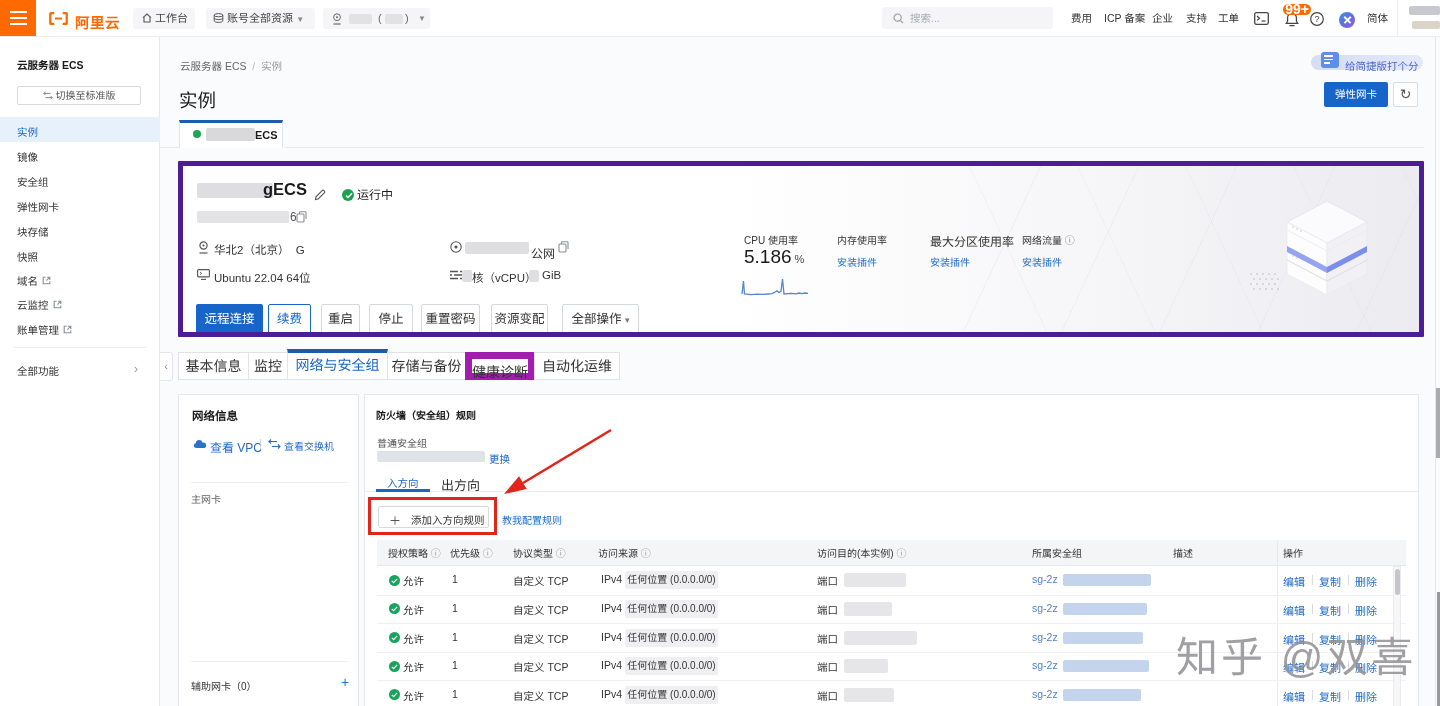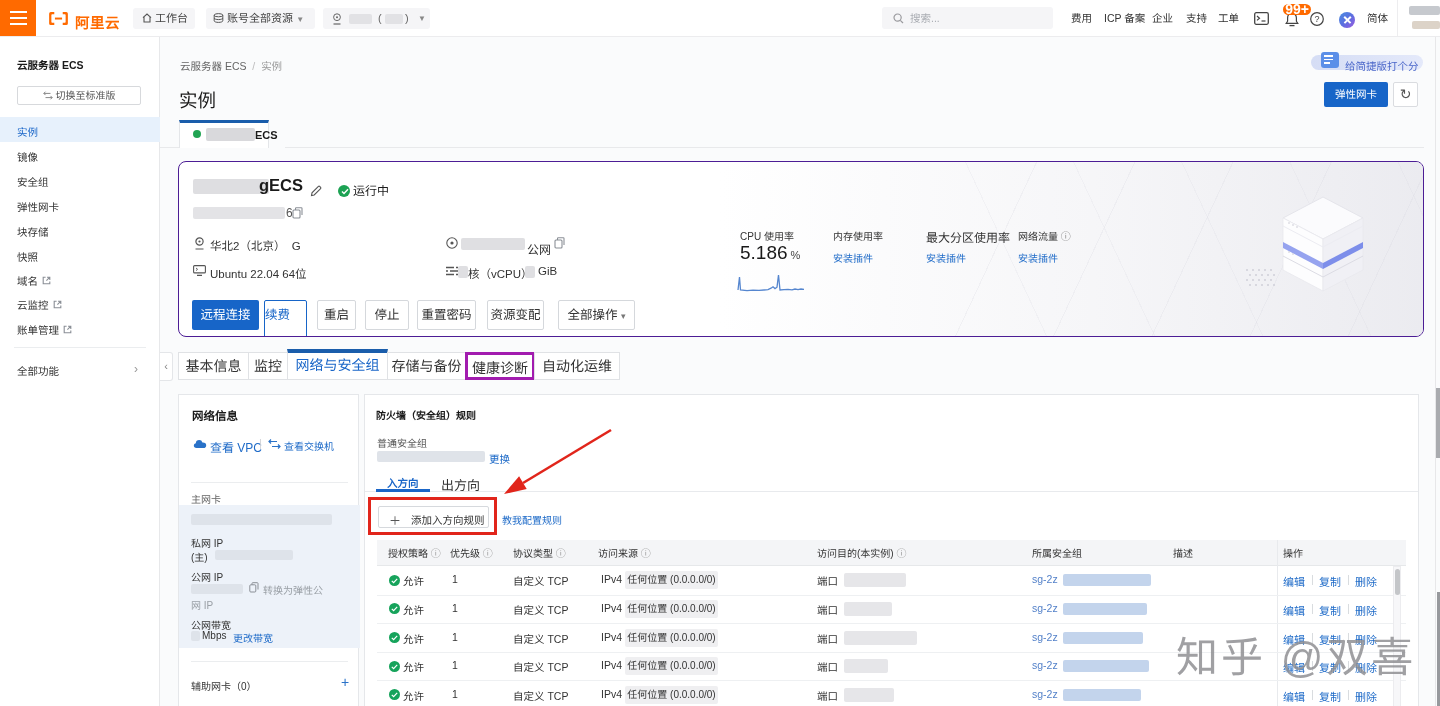--- a/index.html
+++ b/index.html
@@ -126,29 +126,29 @@
   <div class="abs" style="left:10px;top:-3px;width:18px;height:16px;background:#5b8fe8;border-radius:3px">
     <div class="abs" style="left:3px;top:3px;width:9px;height:1.5px;background:#fff"></div>
     <div class="abs" style="left:3px;top:6.5px;width:9px;height:1.5px;background:#fff"></div>
     <div class="abs" style="left:3px;top:10px;width:6px;height:1.5px;background:#fff"></div>
   </div>
   <div class="abs" style="left:34px;top:2.5px;font-size:10.5px;color:#4a66c9;white-space:nowrap">给简捷版打个分</div>
 </div>
 <div class="abs" style="left:1324px;top:82px;width:64px;height:25px;background:#1765c8;border-radius:2px;color:#fff;font-size:10.5px;text-align:center;line-height:25px">弹性网卡</div>
 <div class="abs" style="left:1393px;top:82px;width:25px;height:25px;background:#fff;border:1px solid #dadce0;border-radius:2px;color:#555;font-size:14px;text-align:center;line-height:23px">↻</div>
 
-<div class="abs" style="left:179px;top:120px;width:90px;height:28px;background:#fff;border:1px solid #e4e6e9;border-bottom:none;border-top:3px solid #1a5dab">
+<div class="abs" style="left:179px;top:120px;width:104px;height:28px;background:#fff;border:1px solid #e4e6e9;border-bottom:none;border-top:3px solid #1a5dab">
   <div class="abs" style="left:13px;top:7px;width:8px;height:8px;border-radius:50%;background:#21a453"></div>
   <div class="blur" style="left:26px;top:5px;width:49px;height:13px;background:#d9d9dc"></div>
   <div class="abs" style="left:75px;top:6px;font-size:11px;font-weight:bold;color:#1a1a1a">ECS</div>
 </div>
 <div class="abs" style="left:160px;top:147px;width:19px;height:1px;background:#e8e9eb"></div>
 <div class="abs" style="left:285px;top:147px;width:1139px;height:1px;background:#e8e9eb"></div>
 
-<div class="abs" id="card1" style="left:178px;top:161px;width:1246px;height:176px;background:#fff;border:1px solid #4c1d95;border-radius:8px;overflow:hidden">
+<div class="abs" id="card1" style="left:178px;top:161px;width:1246px;height:176px;background:#fff;border:5px solid #4c1d95;border-radius:1px;overflow:hidden">
   <div class="abs" style="left:540px;top:0;width:704px;height:174px;background:linear-gradient(90deg,rgba(242,242,245,0) 0%,rgba(238,238,242,0.55) 55%,rgba(234,234,239,0.95) 100%)"></div>
   <div class="abs" style="left:760px;top:0;width:484px;height:174px;background:repeating-linear-gradient(115deg,transparent 0px,transparent 88px,rgba(210,210,220,0.22) 88px,rgba(210,210,220,0.22) 89px),repeating-linear-gradient(65deg,transparent 0px,transparent 97px,rgba(210,210,220,0.18) 97px,rgba(210,210,220,0.18) 98px)"></div>
 
   <svg class="abs" style="left:1098px;top:34px" width="95" height="100" viewBox="0 0 95 100">
     <g>
       <polygon points="46,1 86,22 46,43 6,22" fill="#fbfbfd" stroke="#e5e5eb" stroke-width="1"></polygon>
       <polygon points="6,22 46,43 46,95 6,74" fill="#fdfdfe" stroke="#e8e8ed" stroke-width="0.8"></polygon>
       <polygon points="86,22 46,43 46,95 86,74" fill="#f0f0f5" stroke="#e8e8ed" stroke-width="0.8"></polygon>
       <polygon points="6,46 46,67 46,73 6,52" fill="#96a3ef"></polygon>
       <polygon points="86,46 46,67 46,73 86,52" fill="#7d8eea"></polygon>
@@ -238,21 +238,21 @@
       <path d="M0 1.5 H8 M10 1.5 H12" stroke="#555" stroke-width="1.3"></path>
       <path d="M0 5 H2 M4 5 H12" stroke="#555" stroke-width="1.3"></path>
       <path d="M0 8.5 H8 M10 8.5 H12" stroke="#555" stroke-width="1.3"></path>
     </svg>
   <div class="blur" style="left:279px;top:104px;width:10px;height:12px;background:#dfdfe2"></div>
   <div class="abs" style="left:289px;top:103px;font-size:11.5px;color:#333;white-space:nowrap">核（vCPU）</div>
   <div class="blur" style="left:346px;top:104px;width:10px;height:12px;background:#dfdfe2"></div>
   <div class="abs" style="left:359px;top:103px;font-size:11.5px;color:#333;white-space:nowrap">GiB</div>
 
   <div class="abs" style="left:13px;top:138px;width:67px;height:30px;background:#1765c8;border-radius:2px;color:#fff;font-size:12.5px;text-align:center;line-height:30px">远程连接</div>
-  <div class="abs" style="left:85px;top:138px;width:43px;height:48px;background:#fff;border:1px solid #1765c8;border-radius:2px;color:#1765c8;font-size:12.5px;line-height:28px">续费</div>
+  <div class="abs" style="left:85px;top:138px;width:43px;height:48px;background:#fff;border:1px solid #1765c8;border-radius:2px;color:#1765c8;font-size:12.5px;text-align:center;line-height:28px">续费</div>
   <div class="abs" style="left:138px;top:138px;width:39px;height:30px;background:#fff;border:1px solid #d5d8dc;border-radius:2px;font-size:12.5px;text-align:center;line-height:28px;color:#333">重启</div>
   <div class="abs" style="left:186px;top:138px;width:44px;height:30px;background:#fff;border:1px solid #d5d8dc;border-radius:2px;font-size:12.5px;text-align:center;line-height:28px;color:#333">停止</div>
   <div class="abs" style="left:238px;top:138px;width:59px;height:30px;background:#fff;border:1px solid #d5d8dc;border-radius:2px;font-size:12.5px;text-align:center;line-height:28px;color:#333">重置密码</div>
   <div class="abs" style="left:308px;top:138px;width:57px;height:30px;background:#fff;border:1px solid #d5d8dc;border-radius:2px;font-size:12.5px;text-align:center;line-height:28px;color:#333">资源变配</div>
   <div class="abs" style="left:379px;top:138px;width:77px;height:30px;background:#fff;border:1px solid #d5d8dc;border-radius:2px;font-size:12.5px;text-align:center;line-height:28px;color:#333">全部操作 <span style="font-size:9px;color:#777">▾</span></div>
 
   <div class="abs t12" style="left:561px;top:66px;color:#333;font-size:10px">CPU 使用率</div>
   <div class="abs" style="left:561px;top:80px;font-size:19px;color:#1a1a1a">5.186<span style="font-size:11px;color:#444">&nbsp;%</span></div>
   <svg class="abs" style="left:558px;top:110px" width="68" height="22" viewBox="0 0 68 22">
     <path d="M1,18 L2.5,5 L3.5,18 L10,18.6 L16,18.2 L22,18.4 L27,18 L31,17.6 L34,16.2 L36,14.8 L38,16.6 L40,15.2 L41.5,3 L43,18 L47,17.6 L51,17.4 L55,17.8 L58,17 L61,17.6 L64,17 L67,17.4" fill="none" stroke="#5586cf" stroke-width="1.3"></path>
@@ -263,68 +263,50 @@
   <div class="abs lnk" style="left:747px;top:88px;font-size:10px;white-space:nowrap">安装插件</div>
   <div class="abs t12" style="left:839px;top:66px;color:#333;font-size:10px">网络流量 <span style="color:#888">ⓘ</span></div>
   <div class="abs lnk" style="left:839px;top:88px;font-size:10px;white-space:nowrap">安装插件</div>
 </div>
 
 <div class="abs" id="tabrow2" style="left:178px;top:352px;height:28px;font-size:14px">
   <div class="abs" style="left:0;top:0;width:71px;height:28px;background:#fff;border:1px solid #e0e2e5;text-align:center;line-height:26px;color:#333">基本信息</div>
   <div class="abs" style="left:70px;top:0;width:40px;height:28px;background:#fff;border:1px solid #e0e2e5;text-align:center;line-height:26px;color:#333">监控</div>
   <div class="abs" style="left:109px;top:-3px;width:101px;height:31px;background:#fff;border:1px solid #e0e2e5;border-top:4px solid #1a5dab;text-align:center;line-height:25px;color:#1a66c8">网络与安全组</div>
   <div class="abs" style="left:209px;top:0;width:79px;height:28px;background:#fff;border:1px solid #e0e2e5;text-align:center;line-height:26px;color:#333">存储与备份</div>
-  <div class="abs" style="left:287px;top:0;width:70px;height:28px;background:#fff;border:3px solid #a21caf;text-align:center;line-height:26px;color:#333">健康诊断</div>
+  <div class="abs" style="left:287px;top:0;width:70px;height:28px;background:#fff;border:7px solid #a21caf;text-align:center;line-height:26px;color:#333">健康诊断</div>
   <div class="abs" style="left:356px;top:0;width:86px;height:28px;background:#fff;border:1px solid #e0e2e5;text-align:center;line-height:26px;color:#333">自动化运维</div>
 </div>
 
 <div class="abs" id="panelL" style="left:178px;top:394px;width:181px;height:312px;background:#fff;border:1px solid #e5e7ea;border-bottom:none">
   <div class="abs" style="left:13px;top:12px;font-size:11.5px;font-weight:bold;color:#1a1a1a">网络信息</div>
   <svg class="abs" style="left:14px;top:44px" width="14" height="10" viewBox="0 0 14 10">
       <path d="M3.5 9 Q0.8 9 0.8 6.6 Q0.8 4.5 2.8 4.2 Q3 1 6.2 1 Q8.8 1 9.4 3.4 Q13.2 3.2 13.2 6.2 Q13.2 9 10.5 9 Z" fill="#2a72c8"></path>
     </svg>
   <div class="abs lnk" style="left:31px;top:43px;font-size:12px;white-space:nowrap">查看 VPC</div>
   <div class="abs" style="left:80px;top:42px;font-size:11px;color:#d0d3d7">|</div>
   <svg class="abs" style="left:89px;top:44px" width="13" height="10" viewBox="0 0 13 10">
       <path d="M3 0.5 L1 2.5 L3 4.5 M1 2.5 H9" fill="none" stroke="#2a72c8" stroke-width="1.2"></path>
       <path d="M10 5.5 L12 7.5 L10 9.5 M12 7.5 H4" fill="none" stroke="#2a72c8" stroke-width="1.2"></path>
     </svg>
   <div class="abs lnk" style="left:105px;top:43px;font-size:10px;white-space:nowrap">查看交换机</div>
   <div class="abs" style="left:12px;top:87px;width:157px;height:1px;background:#ebedef"></div>
   <div class="abs" style="left:12px;top:96px;color:#666;font-size:10px;white-space:nowrap">主网卡</div>
-  <div class="abs" style="left:0;top:110px;width:181px;height:143px;background:#edf2f9">
-    <div class="blur" style="left:12px;top:9px;width:141px;height:11px;background:#dee3ea"></div>
-    <div class="abs" style="left:12px;top:30px;font-size:10px;color:#333;white-space:nowrap">私网 IP</div>
-    <div class="abs" style="left:12px;top:44px;font-size:10px;color:#333;white-space:nowrap">(主)</div>
-    <div class="blur" style="left:36px;top:45px;width:78px;height:10px;background:#dee3ea"></div>
-    <div class="abs" style="left:12px;top:64px;font-size:10px;color:#333;white-space:nowrap">公网 IP</div>
-    <div class="blur" style="left:12px;top:79px;width:52px;height:10px;background:#dee3ea"></div>
-    <svg class="abs" style="left:70px;top:77px" width="10" height="11" viewBox="0 0 10 11">
-        <rect x="0.8" y="2.8" width="6" height="7.2" rx="1" fill="none" stroke="#8a8f96" stroke-width="1"></rect>
-        <path d="M3 2.8 V1.4 Q3 0.7 3.7 0.7 H8.3 Q9 0.7 9 1.4 V7.5" fill="none" stroke="#8a8f96" stroke-width="1"></path>
-      </svg>
-    <div class="abs" style="left:84px;top:77px;font-size:10px;color:#9aa0a6;white-space:nowrap">转换为弹性公</div>
-    <div class="abs" style="left:12px;top:92px;font-size:10px;color:#9aa0a6;white-space:nowrap">网 IP</div>
-    <div class="abs" style="left:12px;top:112px;font-size:10px;color:#333;white-space:nowrap">公网带宽</div>
-    <div class="blur" style="left:12px;top:126px;width:9px;height:10px;background:#dee3ea"></div>
-    <div class="abs" style="left:23px;top:125px;font-size:10px;color:#333;white-space:nowrap">Mbps</div>
-    <div class="abs lnk" style="left:54px;top:125px;font-size:10px;white-space:nowrap">更改带宽</div>
-  </div>
   <div class="abs" style="left:12px;top:266px;width:157px;height:1px;background:#ebedef"></div>
   <div class="abs" style="left:12px;top:283px;font-size:10px;color:#333;white-space:nowrap">辅助网卡（0）</div>
   <div class="abs" style="left:162px;top:279px;font-size:14px;color:#2a72c8">+</div>
 </div>
 
 <div class="abs" id="panelR" style="left:364px;top:394px;width:1055px;height:312px;background:#fff;border:1px solid #e5e7ea;border-bottom:none">
   <div class="abs" style="left:11px;top:12px;font-size:10px;font-weight:bold;color:#1a1a1a">防火墙（安全组）规则</div>
   <div class="abs" style="left:12px;top:40px;font-size:10px;color:#555;white-space:nowrap">普通安全组</div>
   <div class="blur" style="left:12px;top:56px;width:108px;height:11px;background:#dfe3e9"></div>
   <div class="abs lnk" style="left:124px;top:56px;font-size:10.5px;white-space:nowrap">更换</div>
   <div class="abs" style="left:0;top:96px;width:1053px;height:1px;background:#e8eaed"></div>
-  <div class="abs" style="left:22px;top:80px;font-size:10.5px;color:#1a66c8;font-weight:bold;white-space:nowrap">入方向</div>
+  <div class="abs" style="left:22px;top:80px;font-size:10.5px;color:#1a66c8;font-weight:normal;white-space:nowrap">入方向</div>
   <div class="abs" style="left:11px;top:94px;width:54px;height:3px;background:#1a66c8"></div>
   <div class="abs" style="left:76px;top:80px;font-size:13px;color:#333;white-space:nowrap">出方向</div>
 
   <div class="abs" style="left:13px;top:111px;width:111px;height:22px;background:#fff;border:1px solid #d6d9dd;border-radius:2px">
     <span class="abs" style="left:10px;top:4px;font-size:12px;color:#555">＋</span>
     <span class="abs" style="left:32px;top:5px;font-size:10.5px;color:#333;white-space:nowrap">添加入方向规则</span>
   </div>
   <div class="abs lnk" style="left:137px;top:117px;font-size:10px;white-space:nowrap">教我配置规则</div>
 
   <div class="abs" style="left:12px;top:145px;width:1029px;height:26px;background:#f4f5f7;border-bottom:1px solid #e6e8ea"></div>

